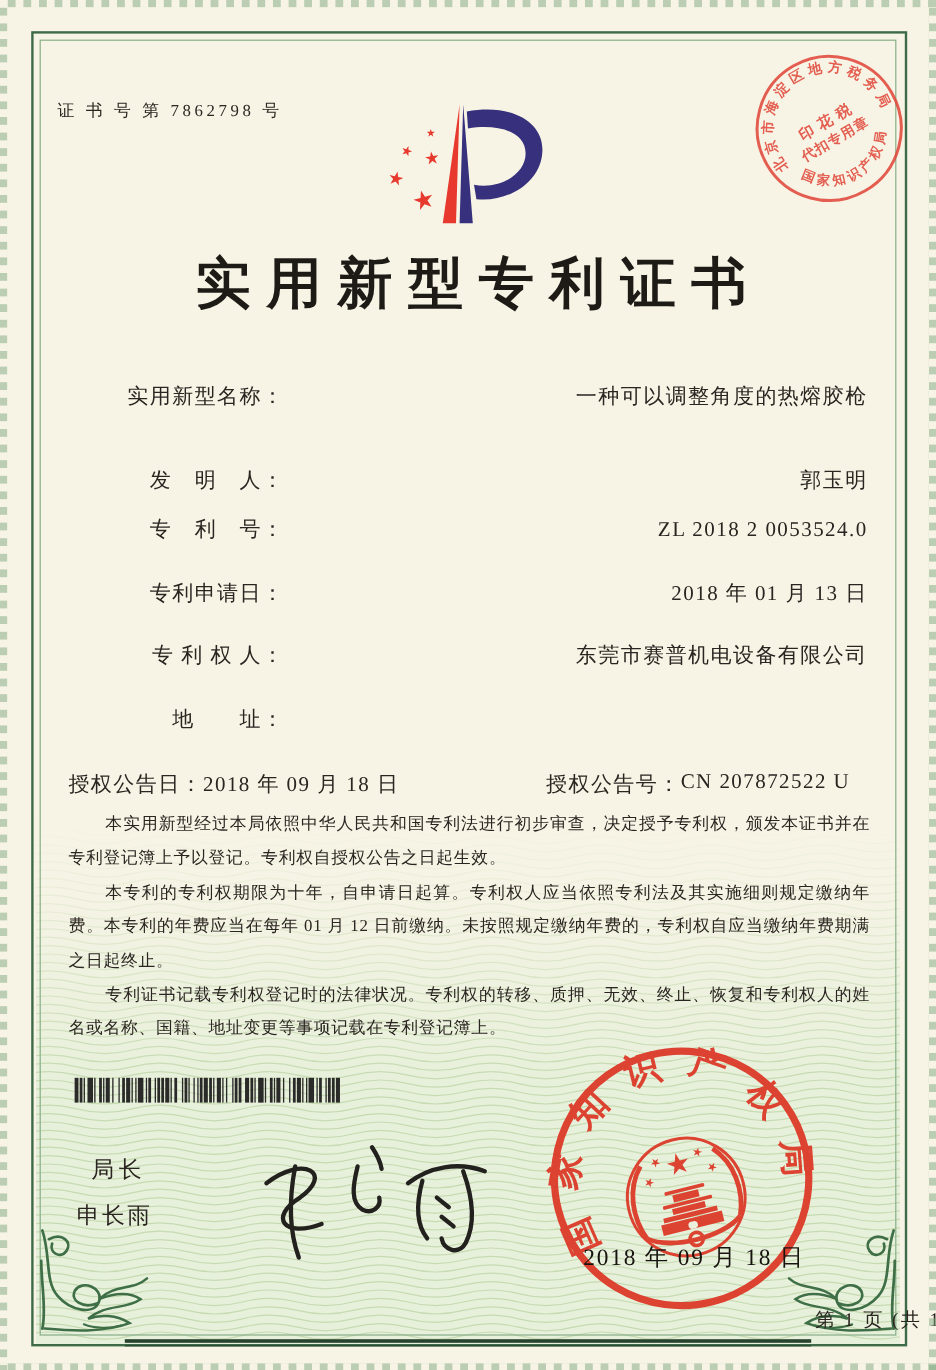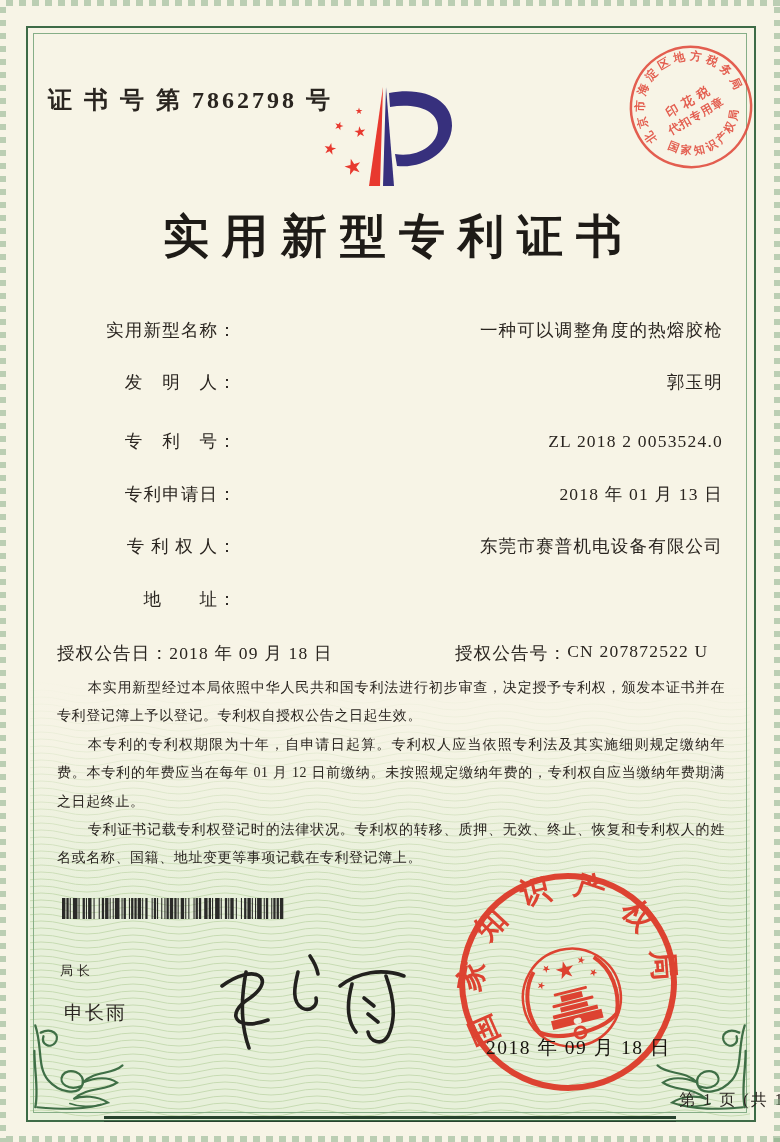--- a/index.html
+++ b/index.html
@@ -20,31 +20,31 @@
   .frame-inner{position:absolute;left:33px;top:33px;width:712px;height:1078px;border:1px solid #86ae87;z-index:1;}
   
   .panel{position:absolute;left:30px;top:680px;width:720px;height:441px;z-index:0;background:linear-gradient(rgba(231,240,218,0) 0%, rgba(231,240,218,.9) 30%, #e7f0da 55%);}
   .panel svg{position:absolute;left:0;top:0;}
   .panel .fade{position:absolute;left:0;top:0;width:100%;height:55%;background:linear-gradient(#f7f4e6 0%, rgba(247,244,230,0) 90%);}
   .bottom-rule-1{position:absolute;left:104px;top:1116px;width:572px;height:3px;background:#27432e;z-index:3;}
   .bottom-rule-2{position:absolute;left:104px;top:1121px;width:572px;height:1px;background:#27432e;z-index:3;}
   .flourish{position:absolute;z-index:3;}
   .flourish.right{transform:scaleX(-1);}
   
-  .cert-no{position:absolute;left:48px;top:84px;font-size:24px;letter-spacing:3px;z-index:2;font-weight:bold;}
+  .cert-no{position:absolute;left:48px;top:84px;font-size:14px;letter-spacing:3px;z-index:2;}
   .logo{position:absolute;left:313px;top:80px;z-index:2;}
   .title{position:absolute;left:0;top:206px;width:100%;text-align:center;font-size:46px;font-weight:bold;letter-spacing:13px;padding-left:18px;box-sizing:border-box;z-index:2;color:#1e1b17;}
   .field-row{position:absolute;left:57px;width:666px;display:flex;font-size:17.5px;letter-spacing:1.2px;line-height:28px;z-index:2;text-align:right;}
   .field-label{flex:0 0 180px;}
   .field-value{flex:1;}
   .grant-pair{position:absolute;display:flex;font-size:17.5px;letter-spacing:1.2px;z-index:2;text-align:center;}
   .paras{position:absolute;left:57px;top:674px;width:668px;z-index:2;}
   .paras p{margin:0;text-indent:2.2em;font-size:14px;line-height:28.4px;letter-spacing:.6px;text-align:justify;}
   .barcode{position:absolute;left:62px;top:898px;width:224px;height:21px;z-index:3;}
-  .director-title{position:absolute;left:60px;top:962px;font-size:13px;letter-spacing:4px;z-index:4;font-family:Liberation Sans, sans-serif;}
+  .director-title{position:absolute;left:76px;top:962px;font-size:19px;letter-spacing:4px;z-index:4;font-family:Liberation Sans, sans-serif;}
   .director-name{position:absolute;left:64px;top:1000px;font-size:19px;letter-spacing:2px;z-index:4;font-family:"Liberation Sans","DejaVu Sans",sans-serif;}
   .signature{position:absolute;left:160px;top:938px;z-index:4;}
   .seal{position:absolute;left:452px;top:866px;z-index:5;opacity:.95;}
   .seal-date{position:absolute;left:486px;top:1034px;font-size:19.5px;letter-spacing:1.5px;color:#17140f;z-index:6;}
   .stamp{position:absolute;left:616px;top:32px;z-index:5;opacity:.85;}
   .footer{position:absolute;left:0;top:1090px;width:100%;text-align:right;font-size:16px;letter-spacing:2px;z-index:4;margin-left:36px;}
 </style>
 </head>
 <body>
 
@@ -163,21 +163,21 @@
       <polygon points="0,-10 2.25,-3.09 9.51,-3.09 3.63,1.18 5.88,8.09 0,3.82 -5.88,8.09 -3.63,1.18 -9.51,-3.09 -2.25,-3.09" transform="translate(46,31) scale(0.36)"></polygon>
     </g>
   </svg>
 
   <div class="title">实用新型专利证书</div>
 
   <div class="field-row" style="top:316px">
     <span class="field-label">实用新型名称：</span>
     <span class="field-value">一种可以调整角度的热熔胶枪</span>
   </div>
-  <div class="field-row" style="top:368px">
+  <div class="field-row" style="top:386px">
     <span class="field-label">发　明　人：</span>
     <span class="field-value">郭玉明</span>
   </div>
   <div class="field-row" style="top:427px">
     <span class="field-label">专　利　号：</span>
     <span class="field-value">ZL 2018 2 0053524.0</span>
   </div>
   <div class="field-row" style="top:480px">
     <span class="field-label">专利申请日：</span>
     <span class="field-value">2018 年 01 月 13 日</span>

